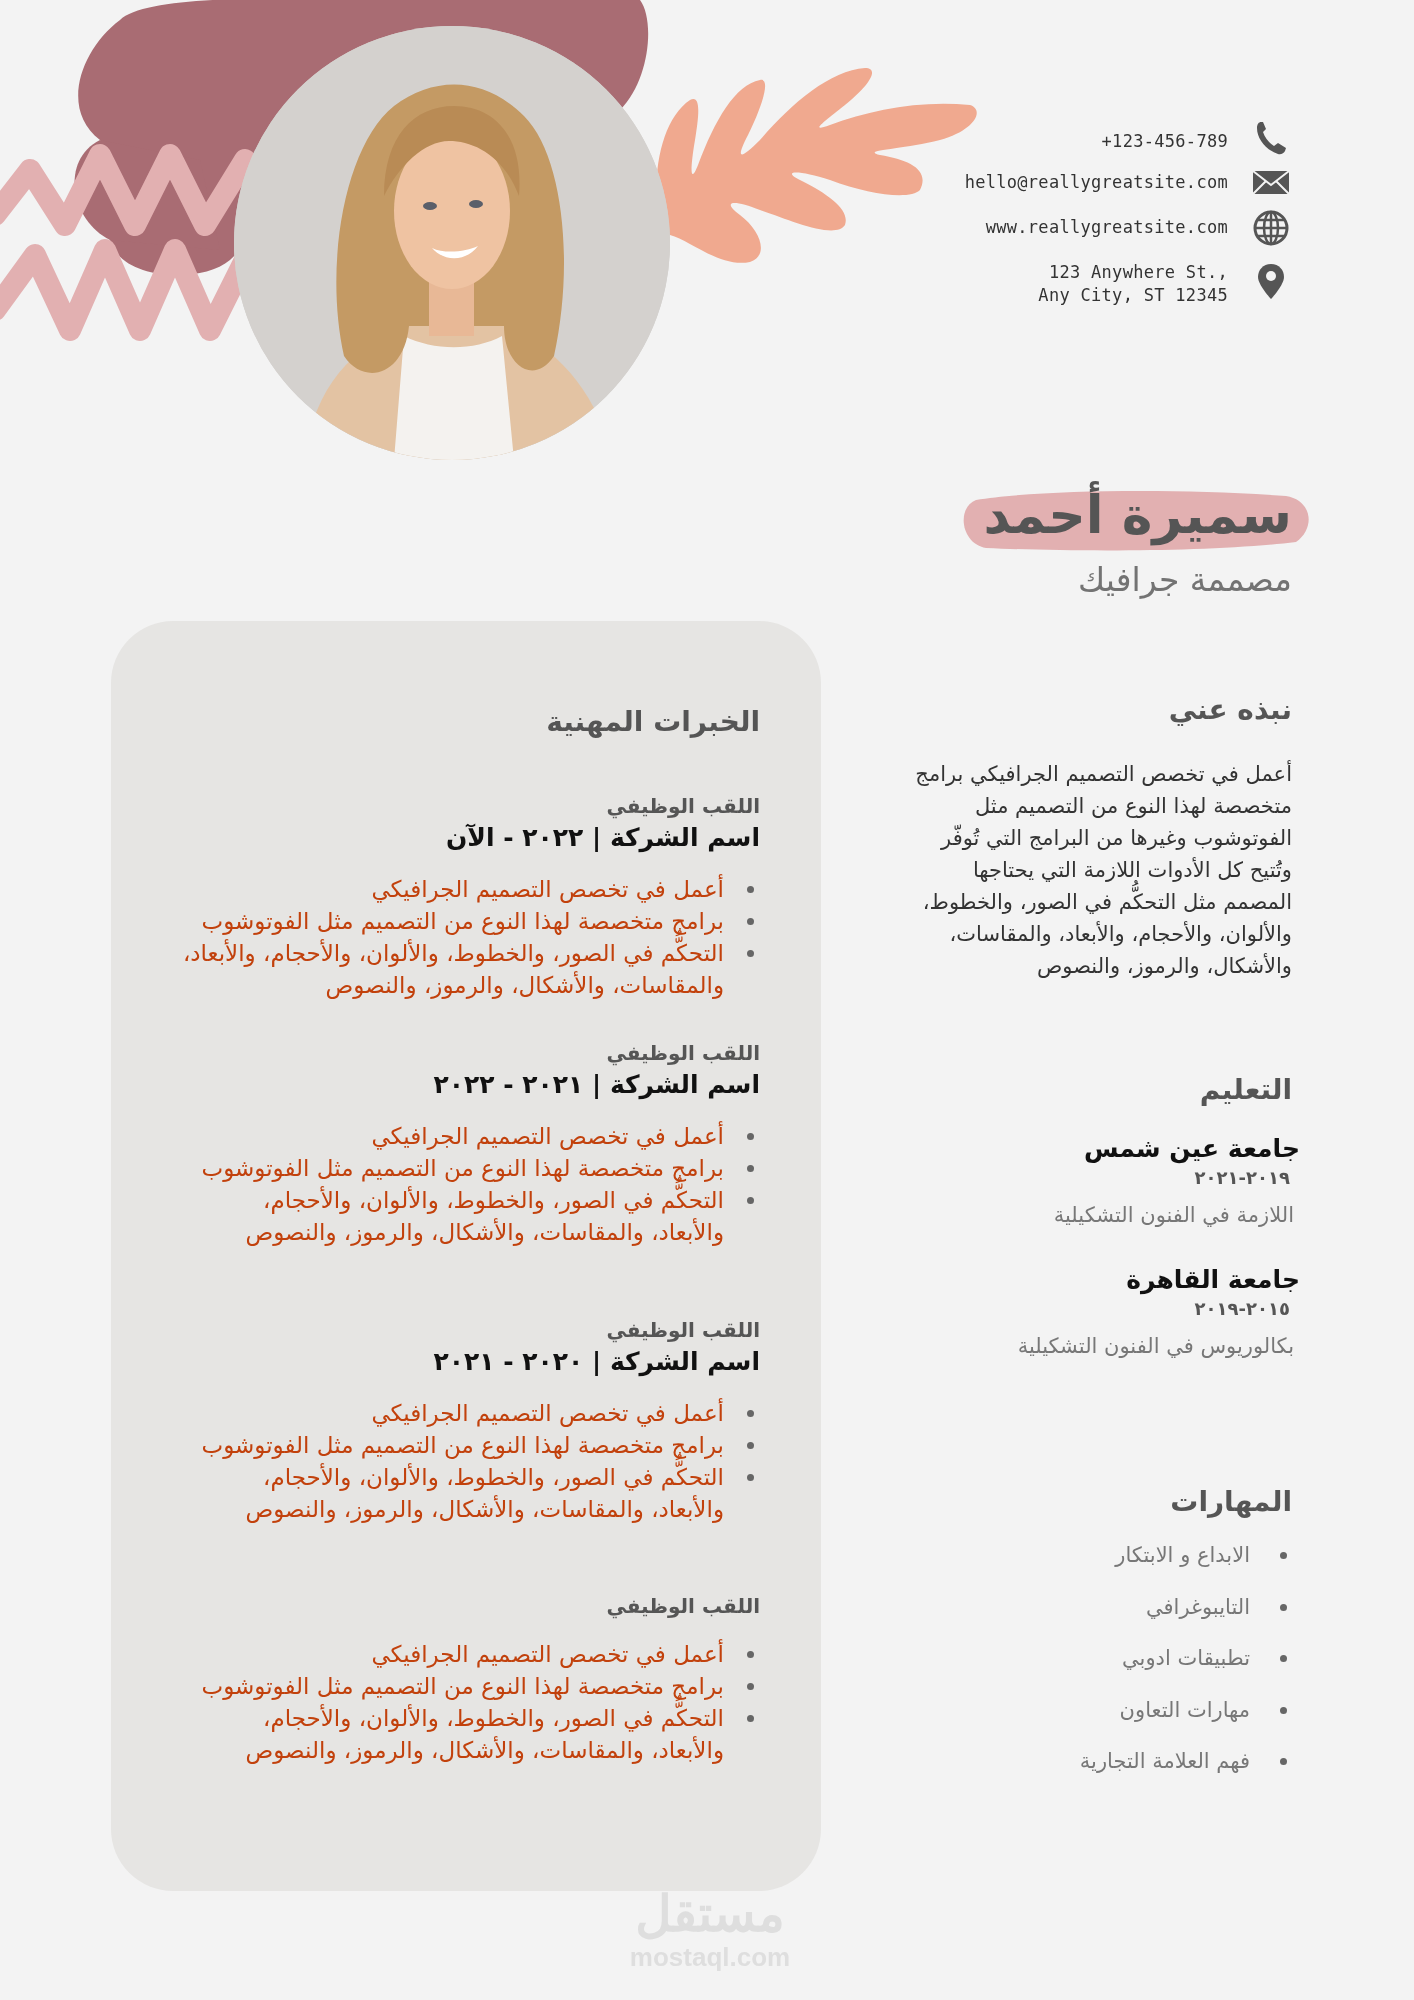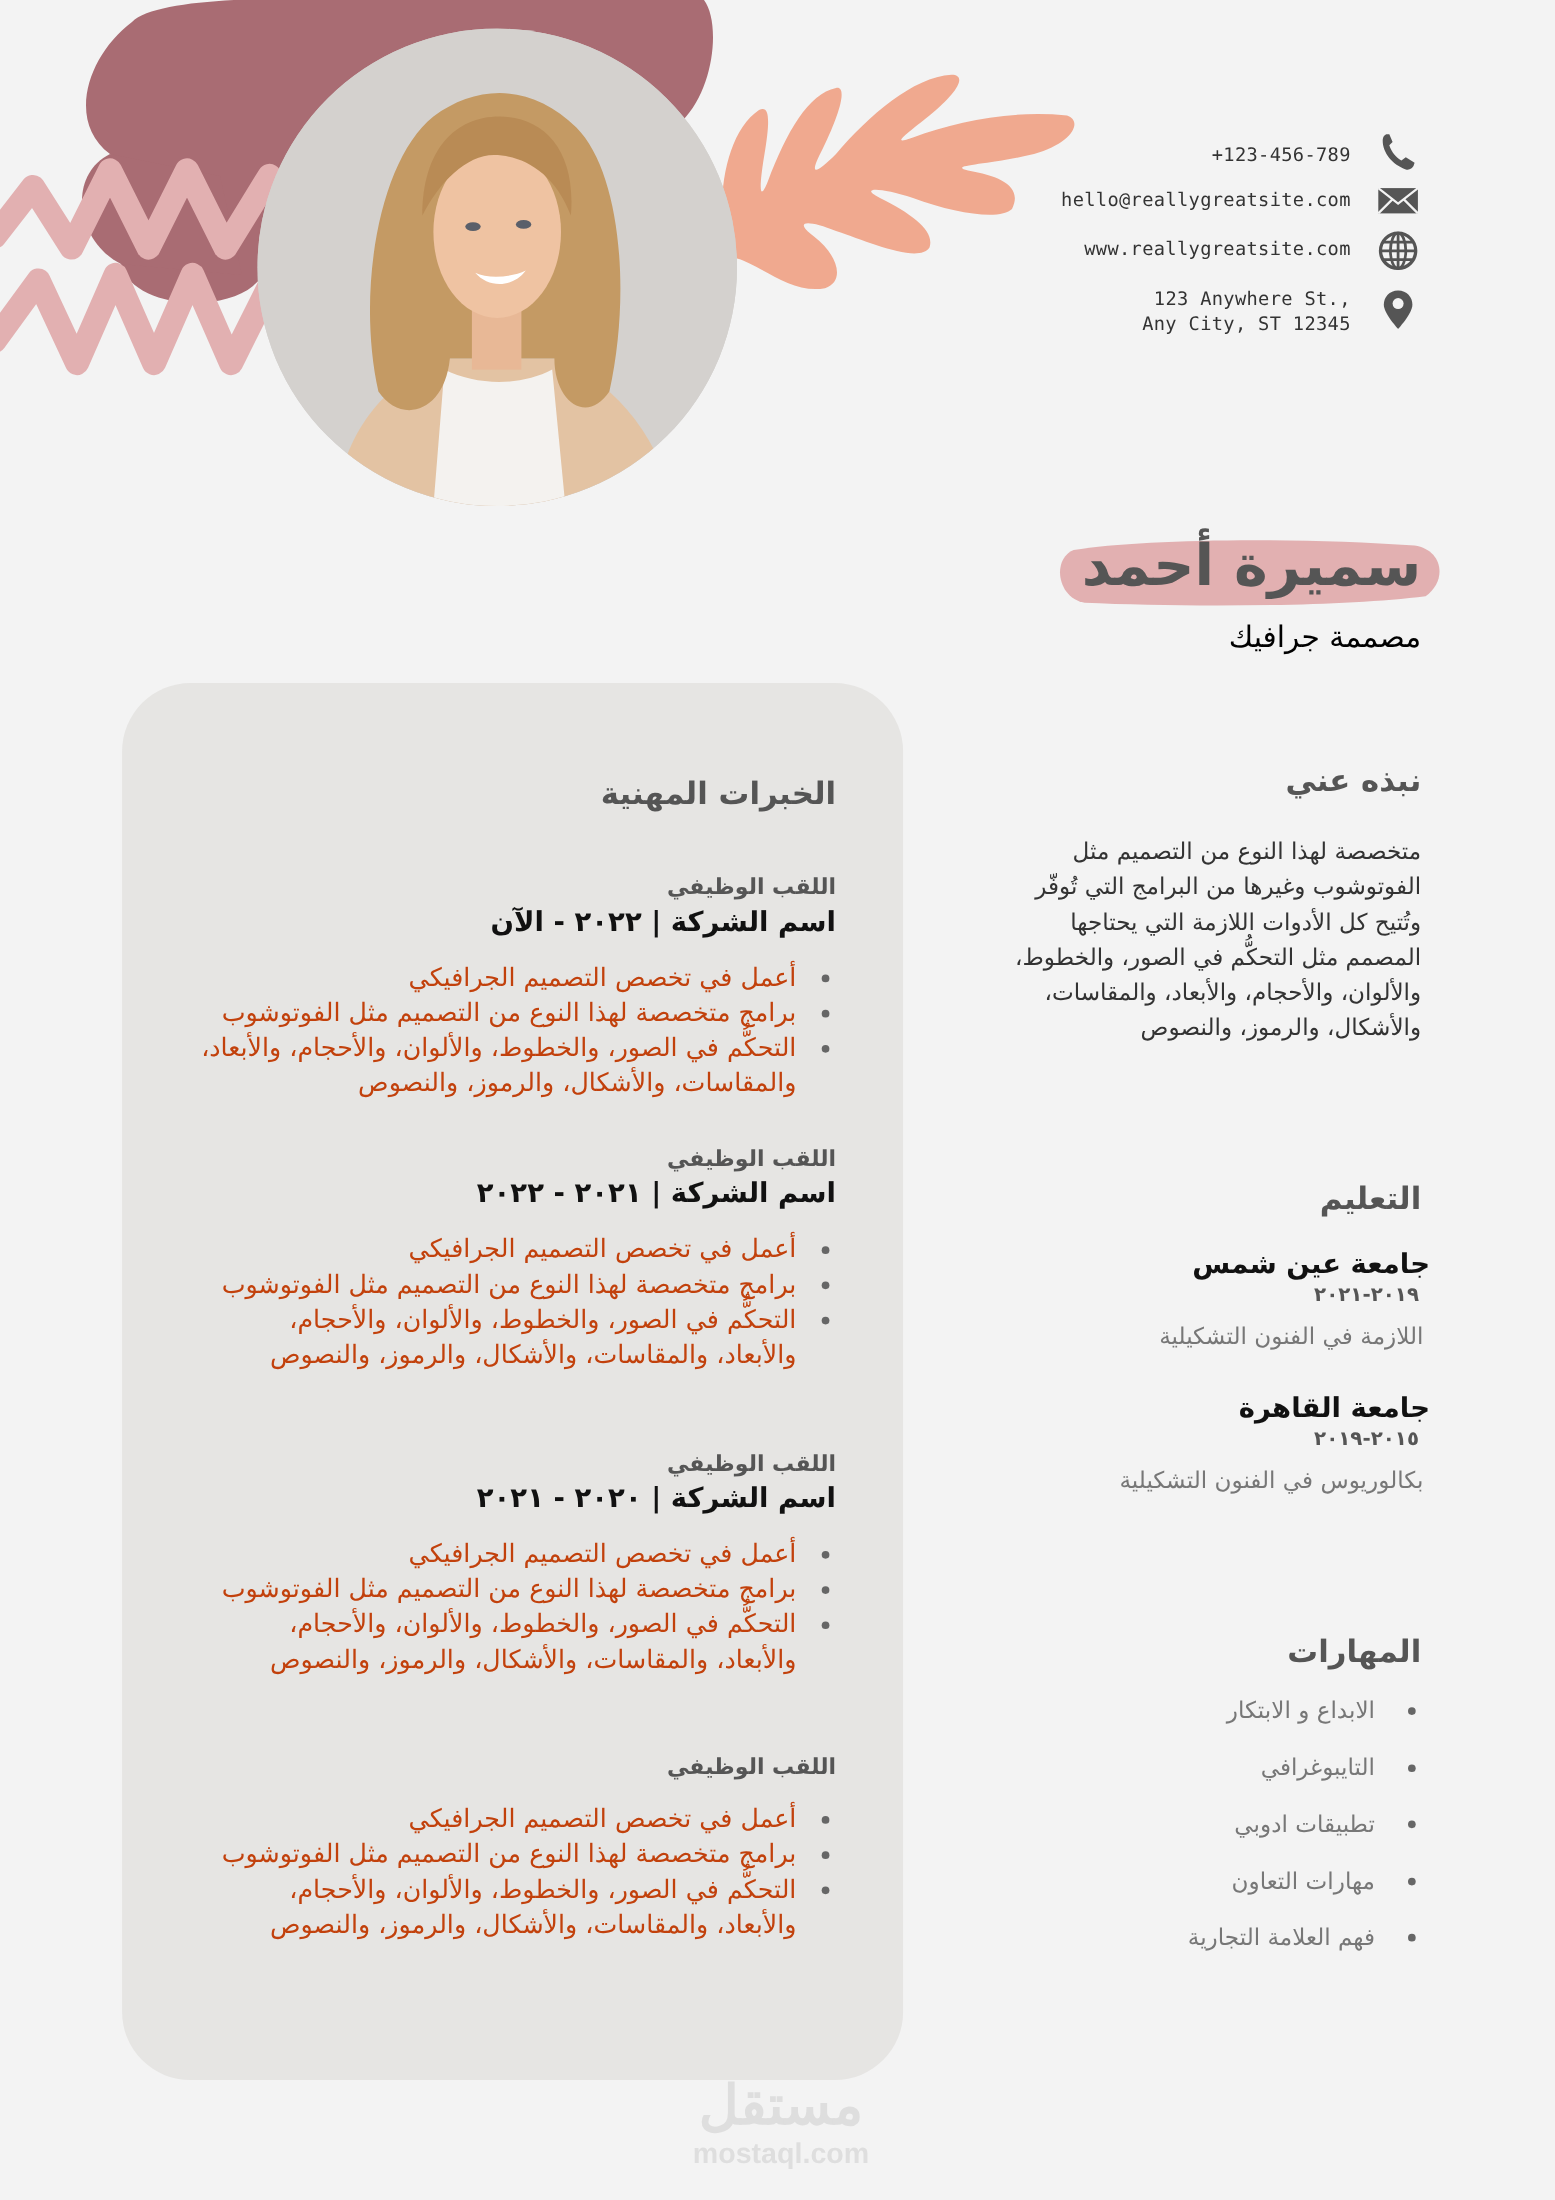--- a/index.html
+++ b/index.html
@@ -7,21 +7,21 @@
   .rtl{direction:rtl;text-align:right;}
   
   #deco{position:absolute;left:0;top:0;width:1000px;height:470px;}
   .photo{position:absolute;left:234px;top:26px;width:436px;height:434px;border-radius:50%;overflow:hidden;background:#d3d0cd;}
   
   .contact-row{position:absolute;right:186px;font-family:"DejaVu Sans Mono",monospace;font-size:17px;color:#333;text-align:right;letter-spacing:0.3px;line-height:23px;}
   .contact-icon{position:absolute;left:1252px;width:38px;height:38px;}
   
   .name-blob{position:absolute;left:956px;top:488px;width:356px;height:64px;}
   .name{position:absolute;right:122px;top:470px;font-size:52px;font-weight:bold;color:#555;line-height:90px;white-space:nowrap;}
-  .subtitle{position:absolute;right:122px;top:560px;font-size:27px;color:#000000;line-height:40px;}
+  .subtitle{position:absolute;right:122px;top:560px;font-size:33px;color:#737373;line-height:40px;}
   
   .card{position:absolute;left:111px;top:621px;width:710px;height:1270px;background:#e6e5e3;border-radius:62px;}
   .section-title{font-size:28px;font-weight:bold;color:#555;line-height:40px;}
   .exp-title{position:absolute;right:654px;width:560px;}
   .job{position:absolute;right:654px;width:620px;}
   .job-role{font-size:20px;font-weight:bold;color:#555;line-height:28px;}
   .job-company{font-size:25px;font-weight:bold;color:#111;line-height:34px;margin-top:1px;text-align:right;}
   .job-bullets{margin:18px 0 0 0;padding:0 36px 0 0;list-style:none;}
   .job-bullets li{font-size:23px;color:#c2410c;line-height:32px;position:relative;}
   .job-bullets li .dot{position:absolute;right:-30px;top:13px;width:7px;height:7px;border-radius:50%;background:#666;}
@@ -147,20 +147,21 @@
   <div class="job-role">اللقب الوظيفي</div>
   <ul class="job-bullets" style="width:540px;">
     <li><span class="dot"></span><span>أعمل في تخصص التصميم الجرافيكي</span></li>
     <li><span class="dot"></span><span>برامج متخصصة لهذا النوع من التصميم مثل الفوتوشوب</span></li>
     <li><span class="dot"></span><span>التحكُّم في الصور، والخطوط، والألوان، والأحجام، والأبعاد، والمقاسات، والأشكال، والرموز، والنصوص</span></li>
   </ul>
 </div>
 
 <div class="rcol rtl section-title" style="top:690px;">نبذه عني</div>
 <div class="rcol rtl" style="top:758px;">
+  <div class="about-p">أعمل في تخصص التصميم الجرافيكي برامج</div>
   <div class="about-p">متخصصة لهذا النوع من التصميم مثل</div>
   <div class="about-p">الفوتوشوب وغيرها من البرامج التي تُوفّر</div>
   <div class="about-p">وتُتيح كل الأدوات اللازمة التي يحتاجها</div>
   <div class="about-p">المصمم مثل التحكُّم في الصور، والخطوط،</div>
   <div class="about-p">والألوان، والأحجام، والأبعاد، والمقاسات،</div>
   <div class="about-p">والأشكال، والرموز، والنصوص</div>
 </div>
 
 <div class="rcol rtl section-title" style="top:1070px;">التعليم</div>
 <div class="rcol rtl" style="top:1132px;right:114px;">

